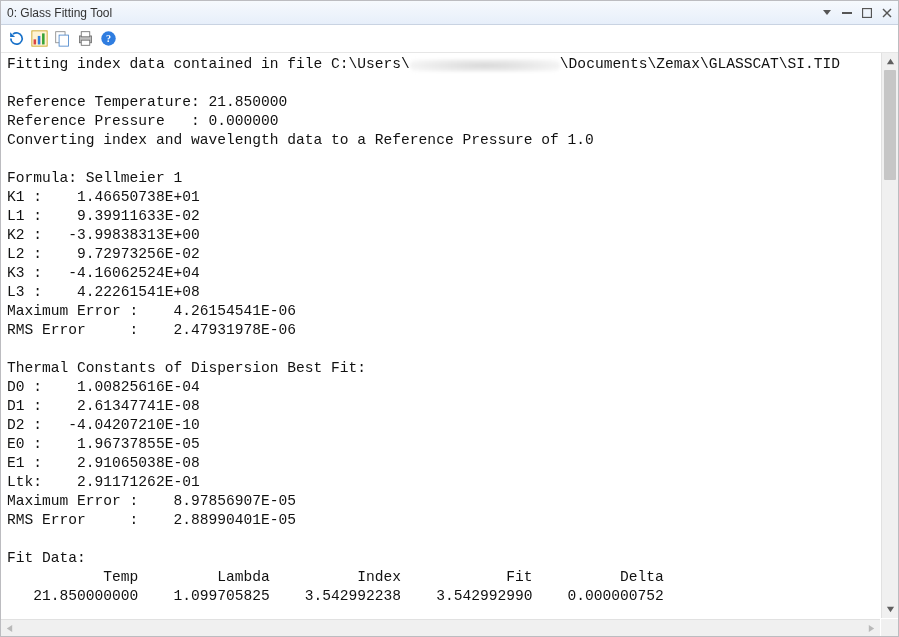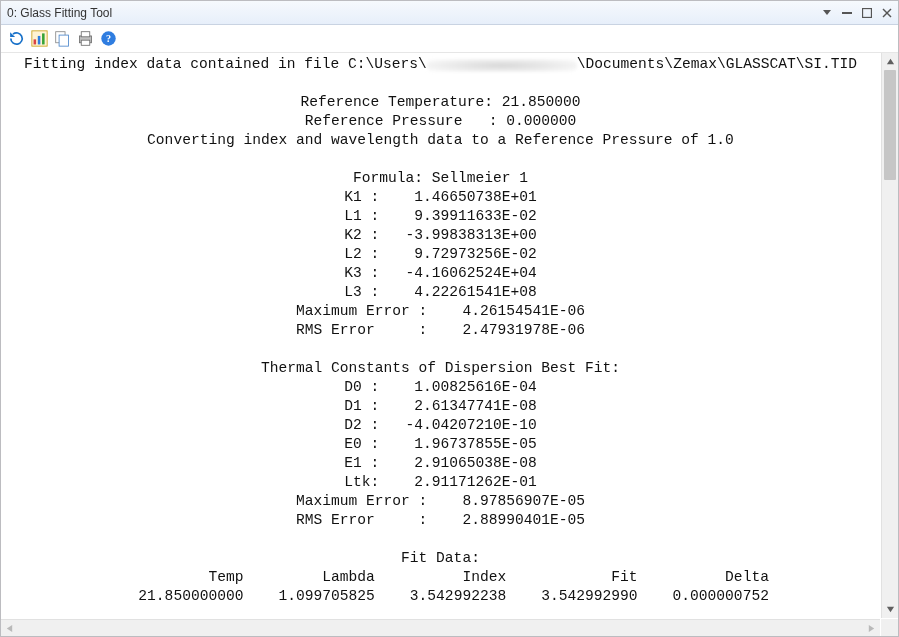--- a/index.html
+++ b/index.html
@@ -73,21 +73,20 @@
     overflow: hidden;
     padding: 2px 6px 2px 6px;
   }
   pre.output {
     font-family: Consolas, "Courier New", monospace;
     font-size: 14.6px;
     line-height: 19px;
     margin: 0;
     white-space: pre;
     color: #111;
-    text-align: center;
   }
   .redact {
     display: inline-block;
     vertical-align: text-bottom;
     width: 150px;
     height: 13px;
     background: radial-gradient(ellipse at center, #d7d7d7 0%, #f3f3f3 70%, #ffffff 100%);
     border-radius: 6px;
     filter: blur(1.5px);
   }

